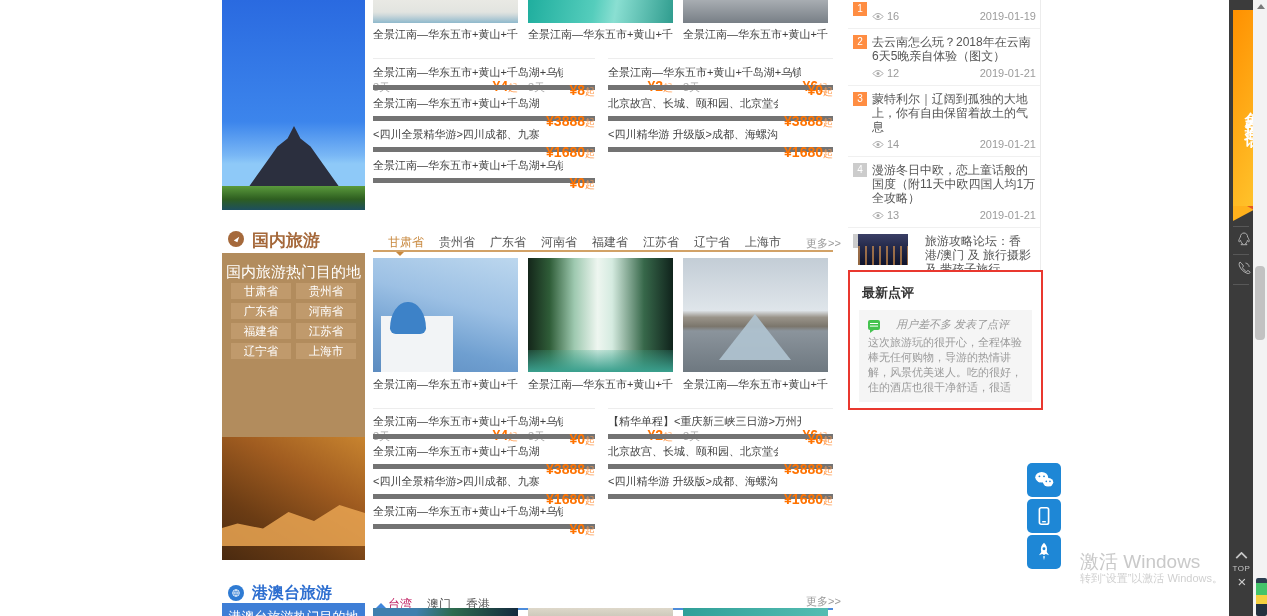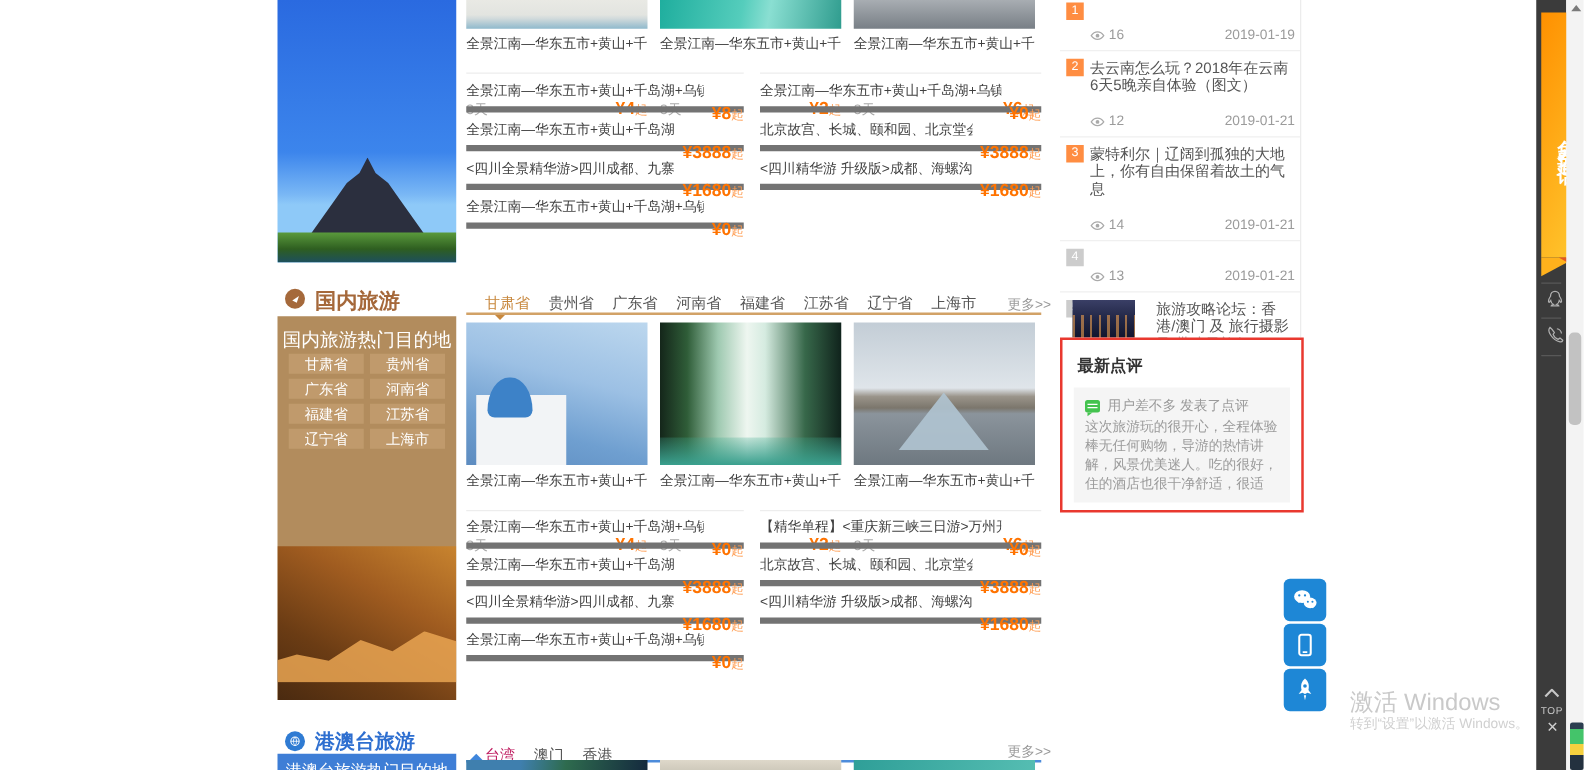--- a/index.html
+++ b/index.html
@@ -72,29 +72,29 @@
   .ranking { position:absolute; left:848px; top:-14px; width:193px; border-right:1px solid #ececec; background:#fff; }
   .rk-item { position:relative; padding:6px 4px 5px 24px; border-bottom:1px solid #f0f0f0; cursor:pointer; }
   .rk-item:last-child { border-bottom:none; }
   .rk-item.first { padding-top:20px; }
   .rk-item.has-thumb { padding-left:77px; min-height:56px; }
   .rk-badge { position:absolute; left:5px; top:6px; width:14px; height:14px; line-height:14px; text-align:center;
     font-size:10px; color:#fff; background:#ff8d42; }
   .rk-item.first .rk-badge { top:16px; }
   .rk-badge.cold { background:#ccc; }
   .rk-title { font-size:12px; line-height:14px; color:#555; }
-  .rk-meta { margin-top:16px; display:flex; justify-content:space-between; align-items:center; font-size:11px; color:#9b9b9b; line-height:13px; }
+  .rk-meta { margin-top:4px; display:flex; justify-content:space-between; align-items:center; font-size:11px; color:#9b9b9b; line-height:13px; }
   .rk-meta .views { display:flex; align-items:center; gap:3px; }
   .rk-thumb { position:absolute; left:10px; top:6px; width:50px; height:31px; }
 
   
   .review-box { position:absolute; left:848px; top:270px; width:195px; height:140px; border:2px solid #e9382f; background:#fff; overflow:hidden; }
   .rv-head { margin:12px 12px 8px; font-size:13px; font-weight:bold; color:#333; }
   .rv-card { margin:0 9px; background:#f5f5f5; padding:7px 9px; }
-  .rv-user { display:flex; align-items:center; gap:6px; font-size:11px; color:#9a9a9a; }
+  .rv-user { display:flex; align-items:center; gap:16px; font-size:11px; color:#9a9a9a;font-style:italic; }
   .chat-ico { position:relative; width:12px; height:10px; background:#44c34f; border-radius:2px; flex:none; }
   .chat-ico::before { content:""; position:absolute; left:2px; top:3px; width:8px; height:1.4px; background:#fff; box-shadow:0 2.6px 0 #fff; }
   .chat-ico::after { content:""; position:absolute; left:2px; top:10px; border-top:3px solid #44c34f; border-right:4px solid transparent; }
   .rv-title { margin-top:5px; font-size:12px; line-height:16px; color:#666; }
   .rv-text { margin-top:3px; font-size:11px; line-height:15px; color:#9b9b9b; }
 
   
   .dark-bar { position:absolute; left:1229px; top:0; width:24px; height:616px; background:#3b3b3b; }
   .bar-sep { position:absolute; left:1233px; width:16px; height:1px; background:#585858; }
   .ribbon { position:absolute; left:1233px; top:10px; width:28px; height:196px; cursor:pointer;
@@ -333,20 +333,21 @@
             <path d="M12 2C6 2 2 8 2 8s4 6 10 6 10-6 10-6-4-6-10-6z" fill="none" stroke="#aaa" stroke-width="2"></path>
             <circle cx="12" cy="8" r="3" fill="#aaa"></circle>
           </svg>
         <i style="font-style:normal">14</i>
       </span>
       <span>2019-01-21</span>
     </div>
   </div>
   <div class="rk-item">
     <span class="rk-badge cold">4</span>
+    <div class="rk-title">漫游冬日中欧，恋上童话般的国度（附11天中欧四国人均1万全攻略）</div>
     <div class="rk-meta">
       <span class="views">
         <svg width="12" height="9" viewBox="0 0 24 16">
             <path d="M12 2C6 2 2 8 2 8s4 6 10 6 10-6 10-6-4-6-10-6z" fill="none" stroke="#aaa" stroke-width="2"></path>
             <circle cx="12" cy="8" r="3" fill="#aaa"></circle>
           </svg>
         <i style="font-style:normal">13</i>
       </span>
       <span>2019-01-21</span>
     </div>

